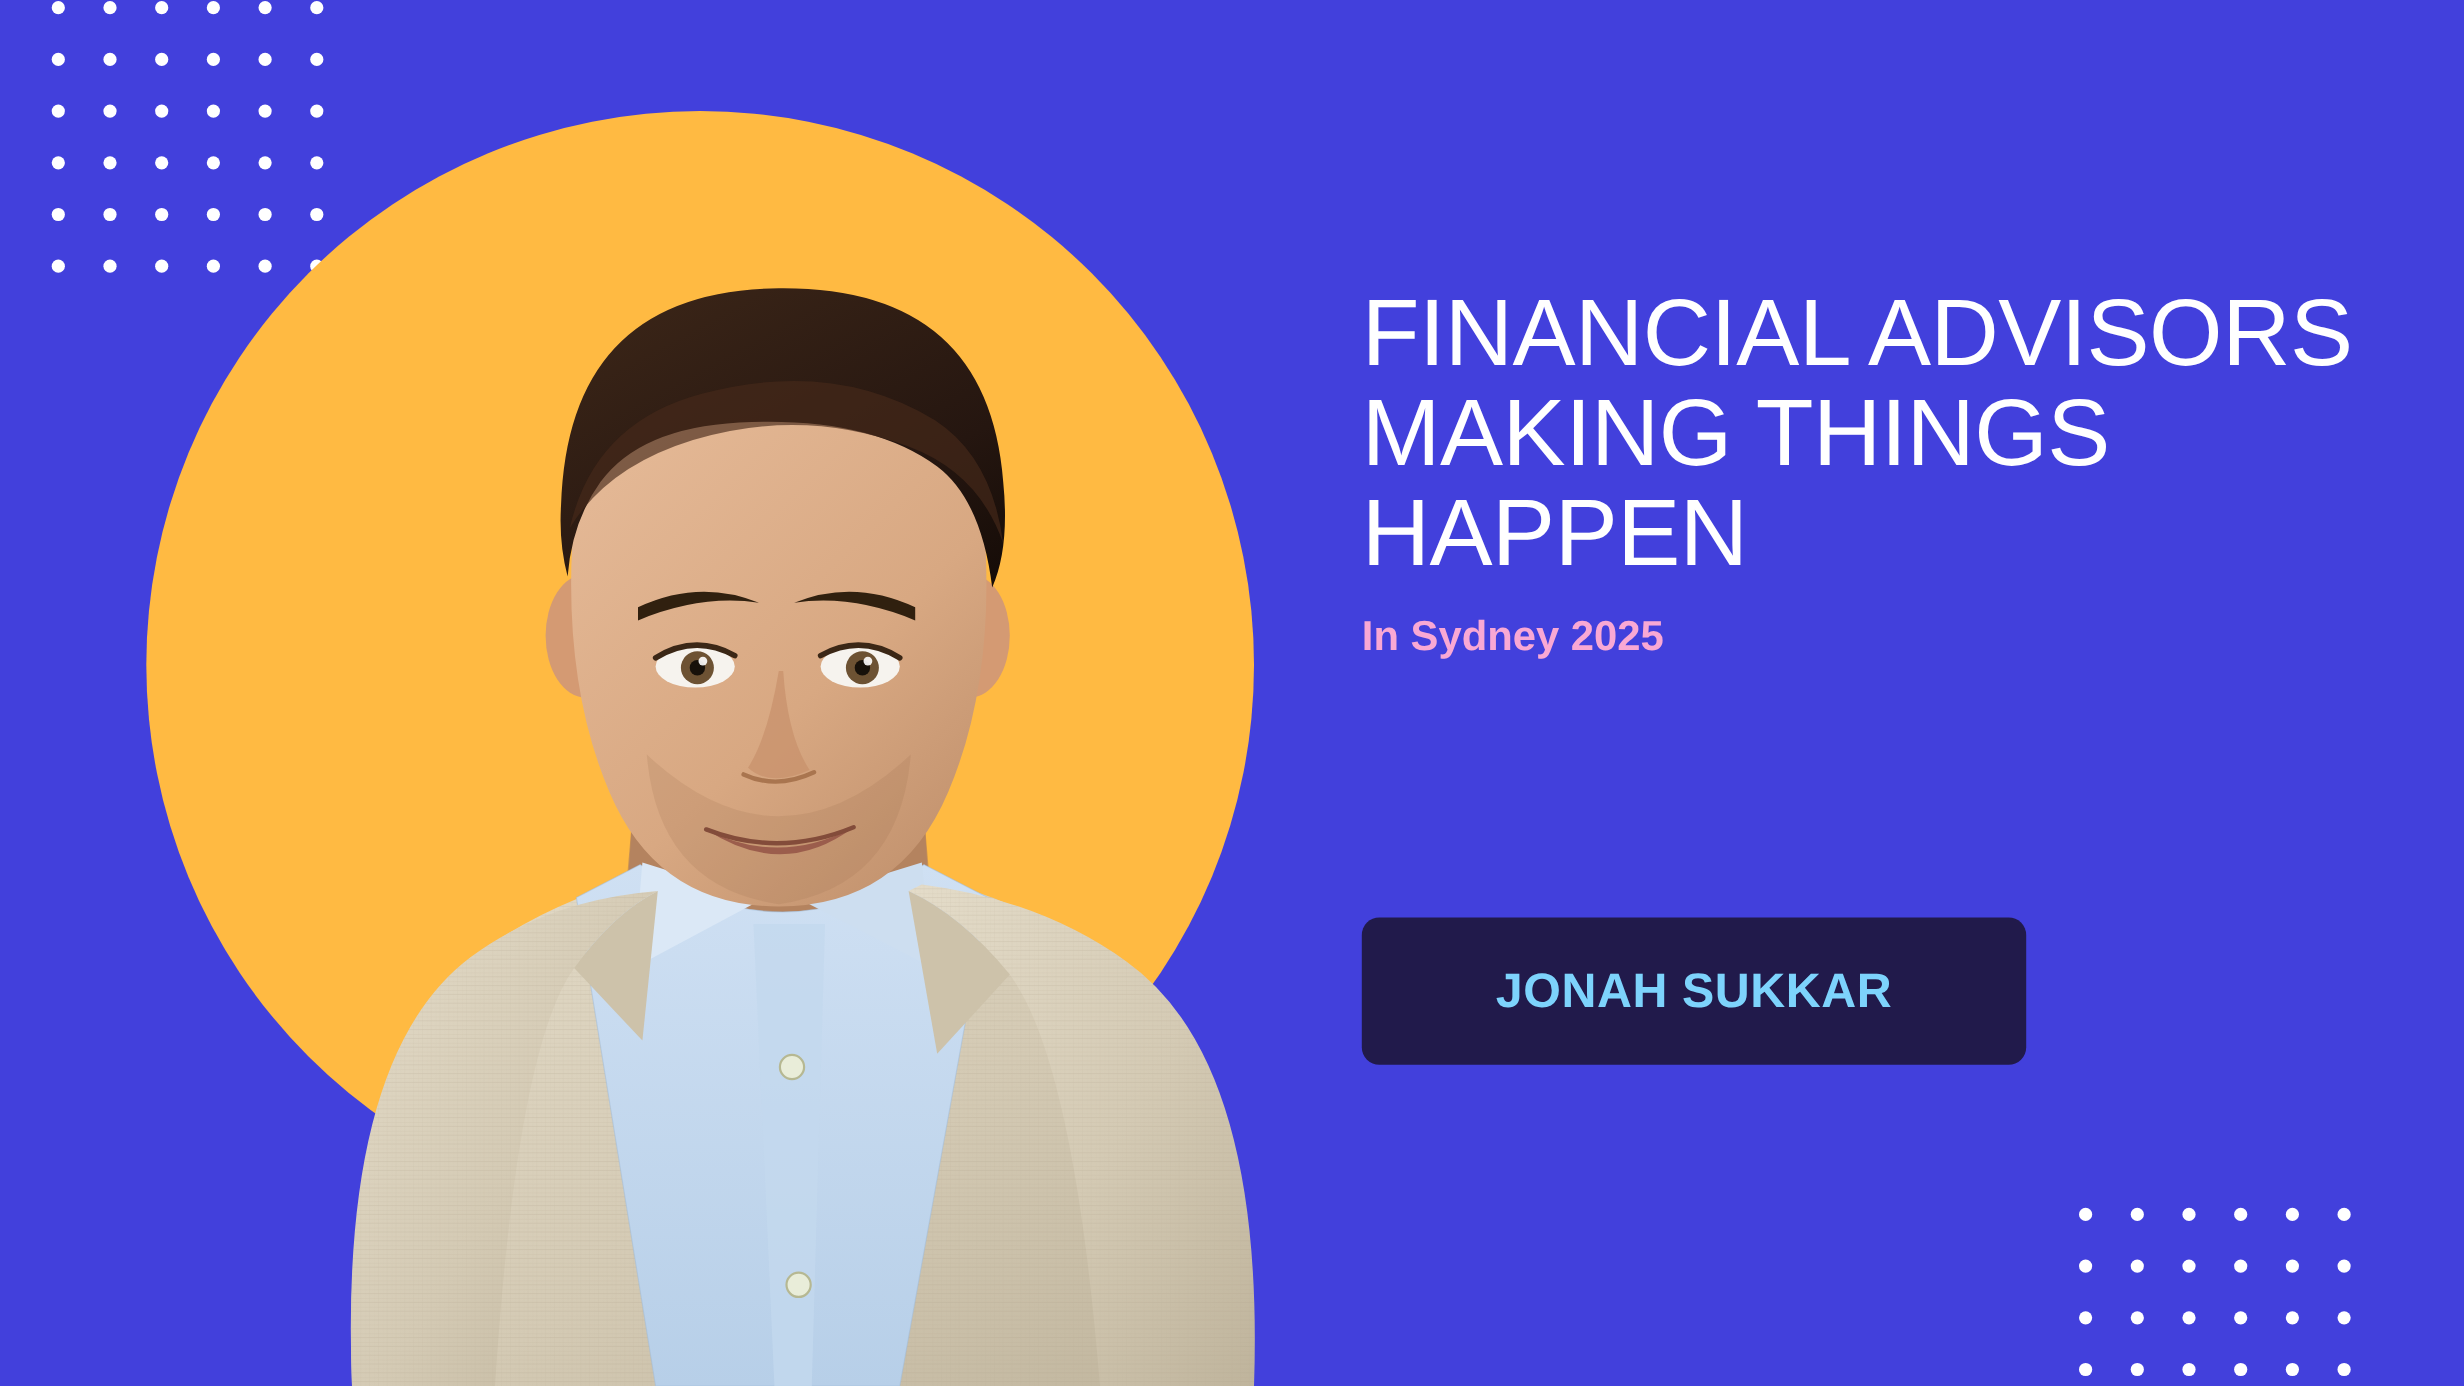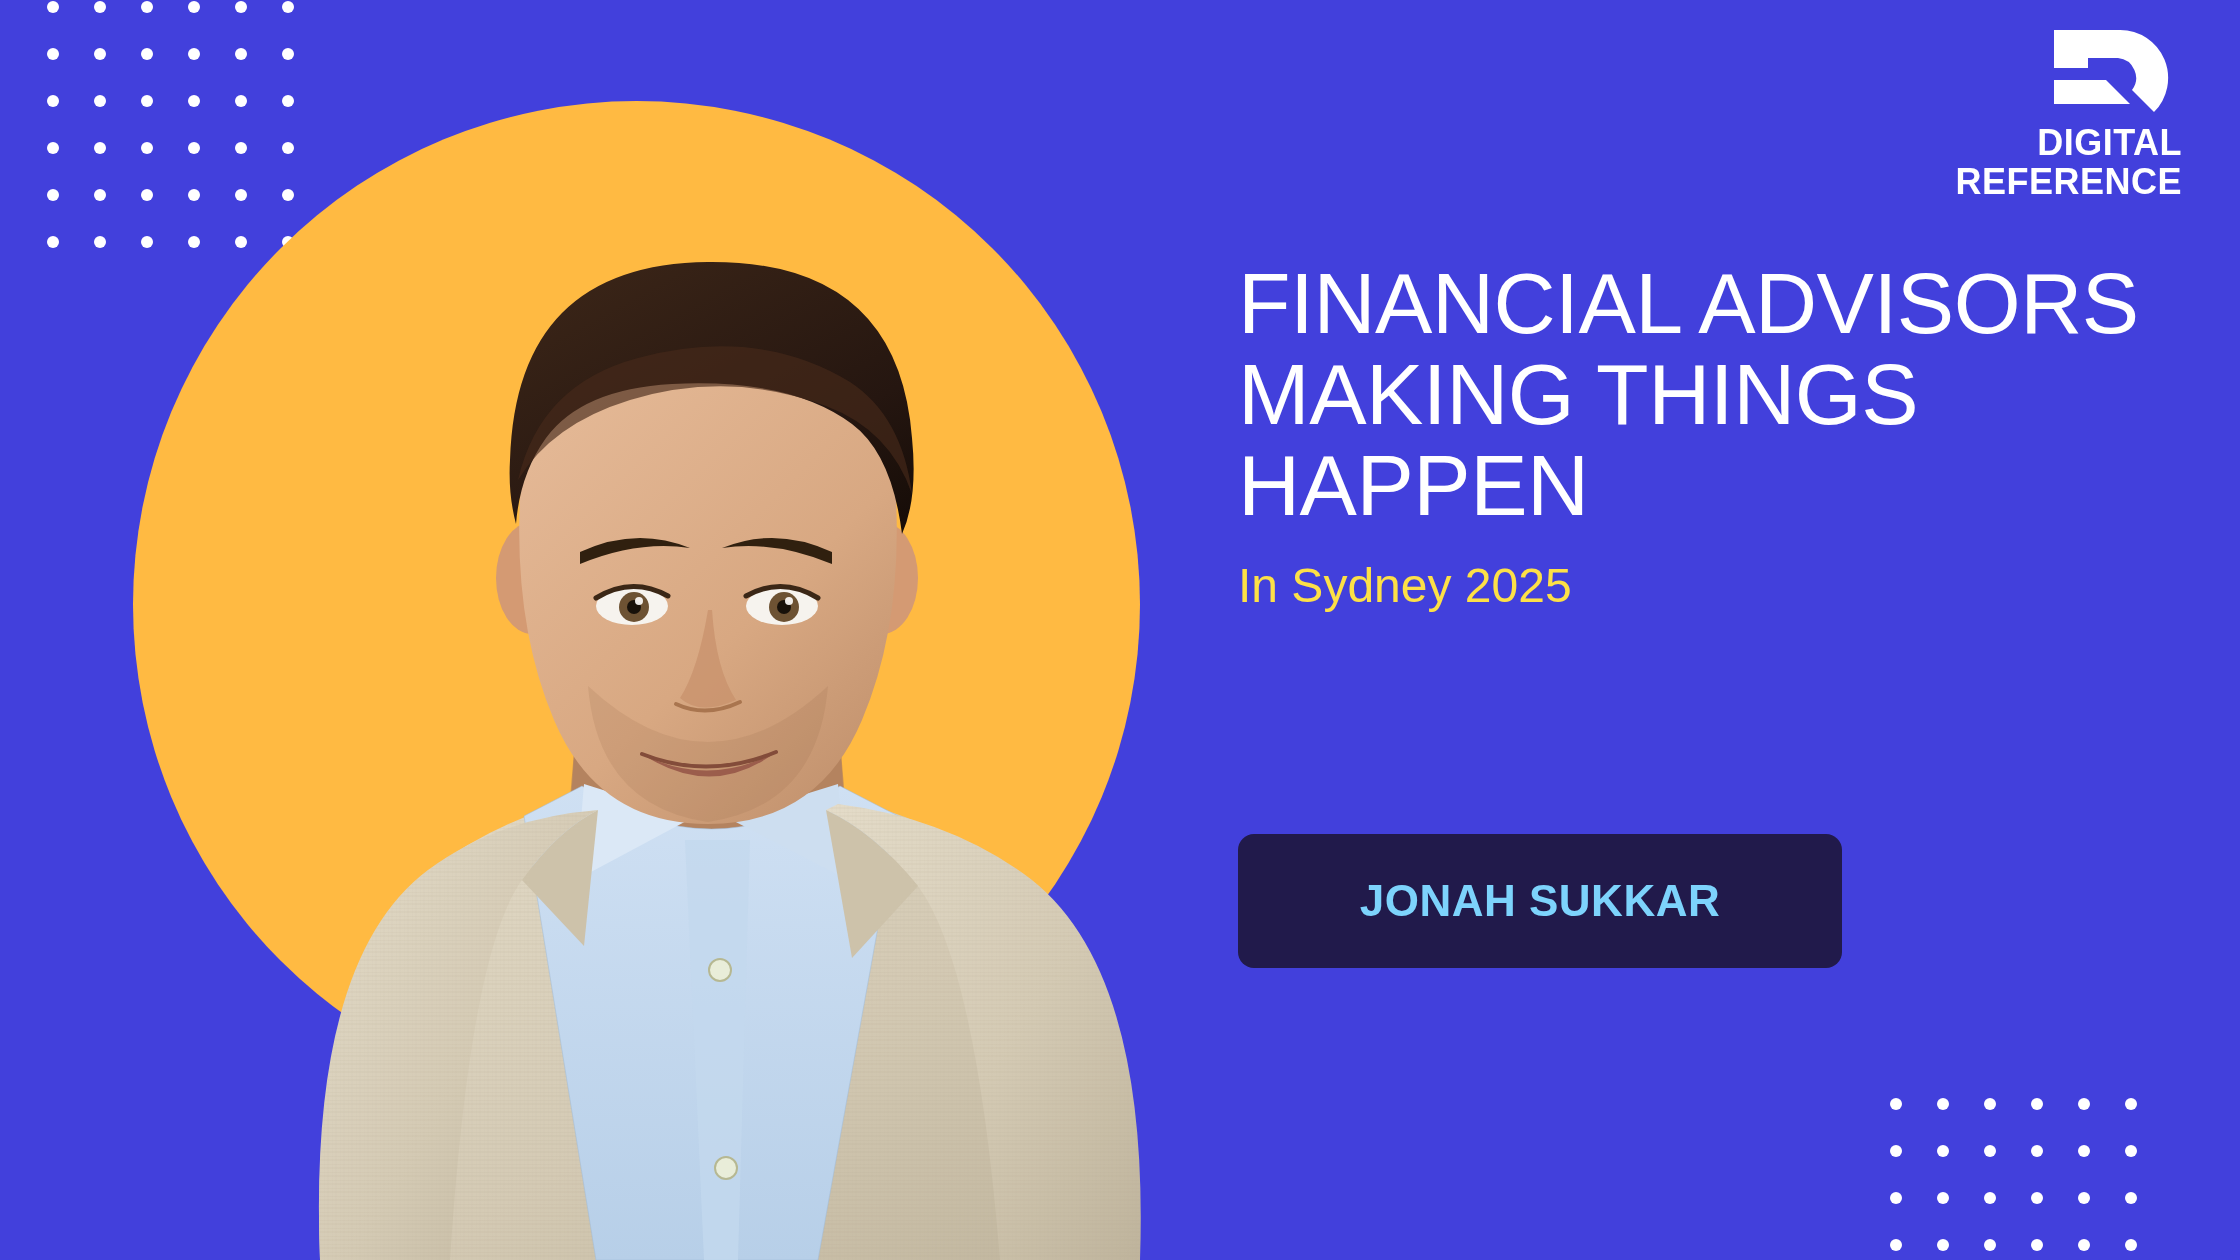--- a/index.html
+++ b/index.html
@@ -100,23 +100,23 @@
     margin: 0;
     color: #FFFFFF;
     font-weight: 400;
     font-size: 86px;
     line-height: 1.06;
     letter-spacing: -0.5px;
     text-transform: uppercase;
   }
   #subtitle {
     margin: 26px 0 0 0;
-    color: #fde047;
-    font-weight: 400;
-    font-size: 48px;
+    color: #f9a8d4;
+    font-weight: 700;
+    font-size: 38px;
     line-height: 1.2;
   }
 
   
   #speaker-pill {
     position: absolute;
     left: 1238px;
     top: 834px;
     width: 604px;
     height: 134px;
@@ -262,28 +262,20 @@
       <path d="M528 430 q-10 60 -28 88 q20 18 56 2 q-20 -30 -24 -90 z" fill="#c8916c" opacity="0.75"></path>
       <path d="M496 524 q30 14 64 -2" fill="none" stroke="#a9754f" stroke-width="4" stroke-linecap="round"></path>
 
       <path d="M462 574 q66 34 134 -2 q-64 48 -134 2 z" fill="#9c5a4c"></path>
       <path d="M462 574 q66 26 134 -2" fill="none" stroke="#7e4536" stroke-width="4" stroke-linecap="round"></path>
 
       <path d="M408 506 q120 112 240 0 q-10 120 -120 136 q-110 -16 -120 -136 z" fill="#9a6f4e" opacity="0.18"></path>
     </svg>
   </div>
 
-  <div id="brand-logo">
-    <svg id="logo-mark" width="128" height="96" viewBox="0 0 128 96" xmlns="http://www.w3.org/2000/svg">
-      <path d="M6 2 H72 A48 48 0 0 1 106 84 L84 62 A20 20 0 0 0 70 30 H40 V40 H6 Z" fill="#FFFFFF"></path>
-      <path d="M6 52 H58 L82 76 H6 Z" fill="#FFFFFF"></path>
-    </svg>
-    <span class="logo-word">DIGITAL</span>
-    <span class="logo-word">REFERENCE</span>
-  </div>
 
   <div id="headline-block">
     <h1 id="headline">FINANCIAL ADVISORS MAKING THINGS HAPPEN</h1>
     <p id="subtitle">In Sydney 2025</p>
   </div>
 
   <button id="speaker-pill">
     <span id="speaker-name">JONAH SUKKAR</span>
   </button>
 

